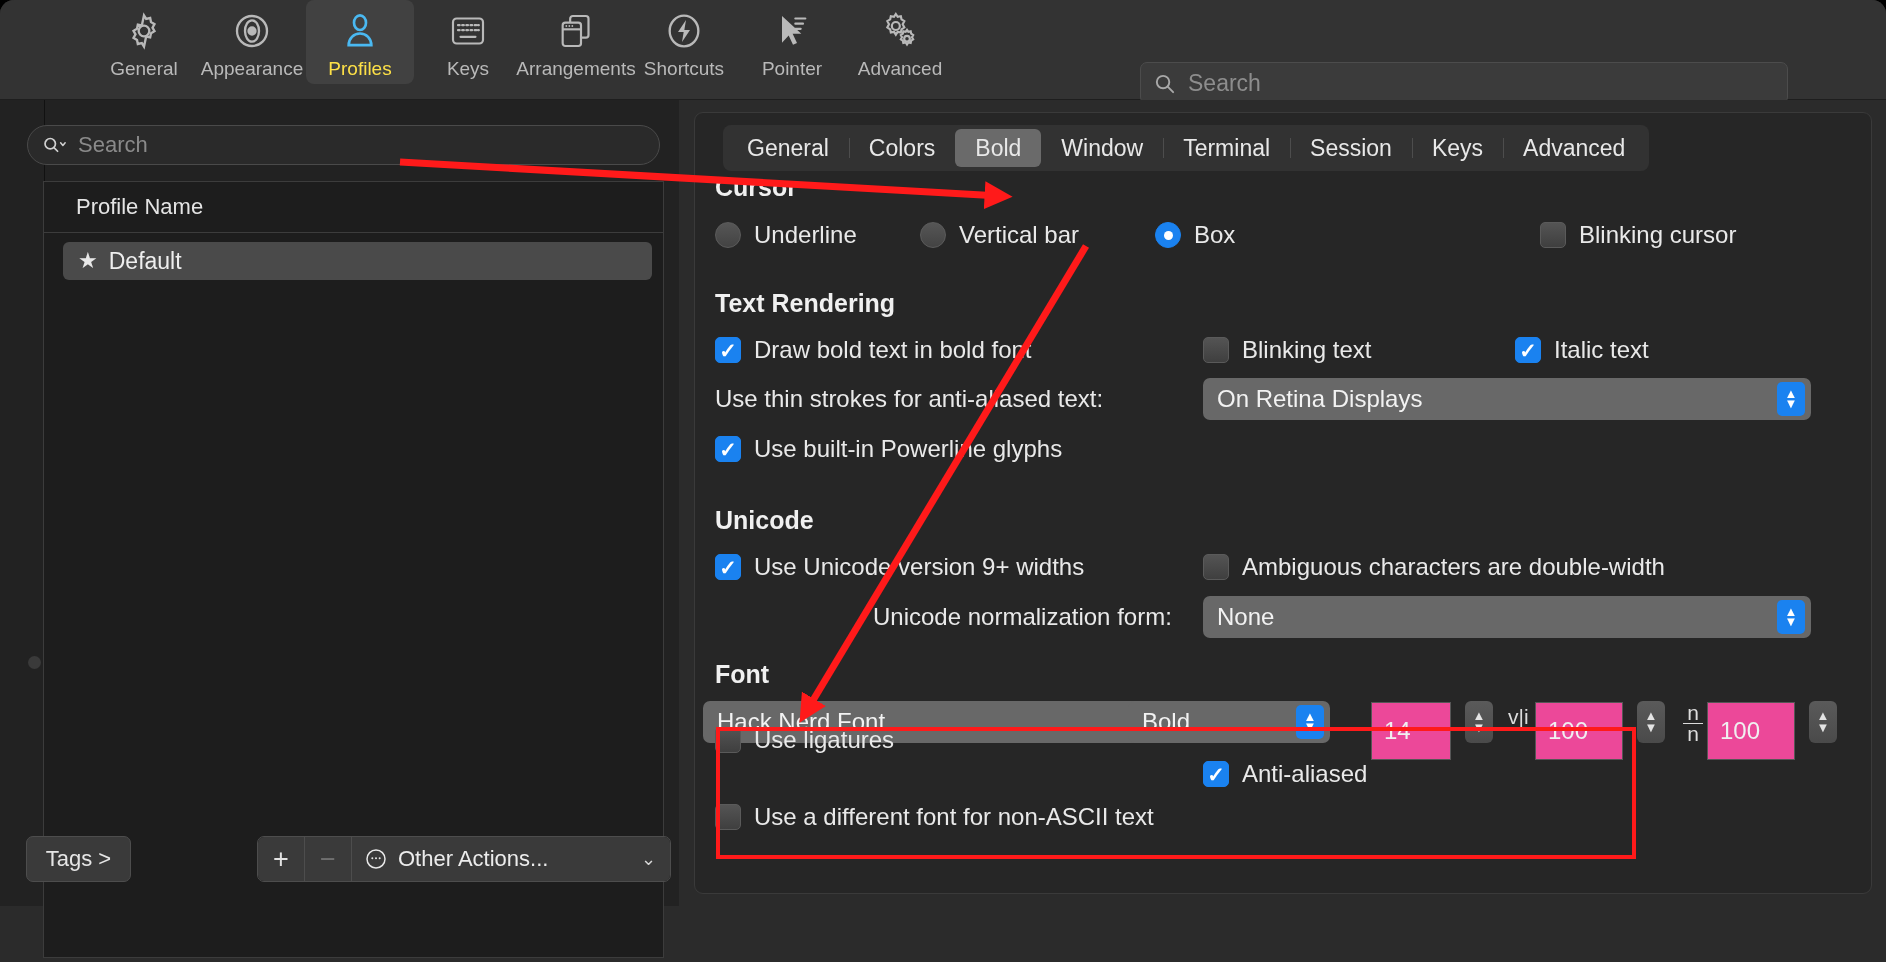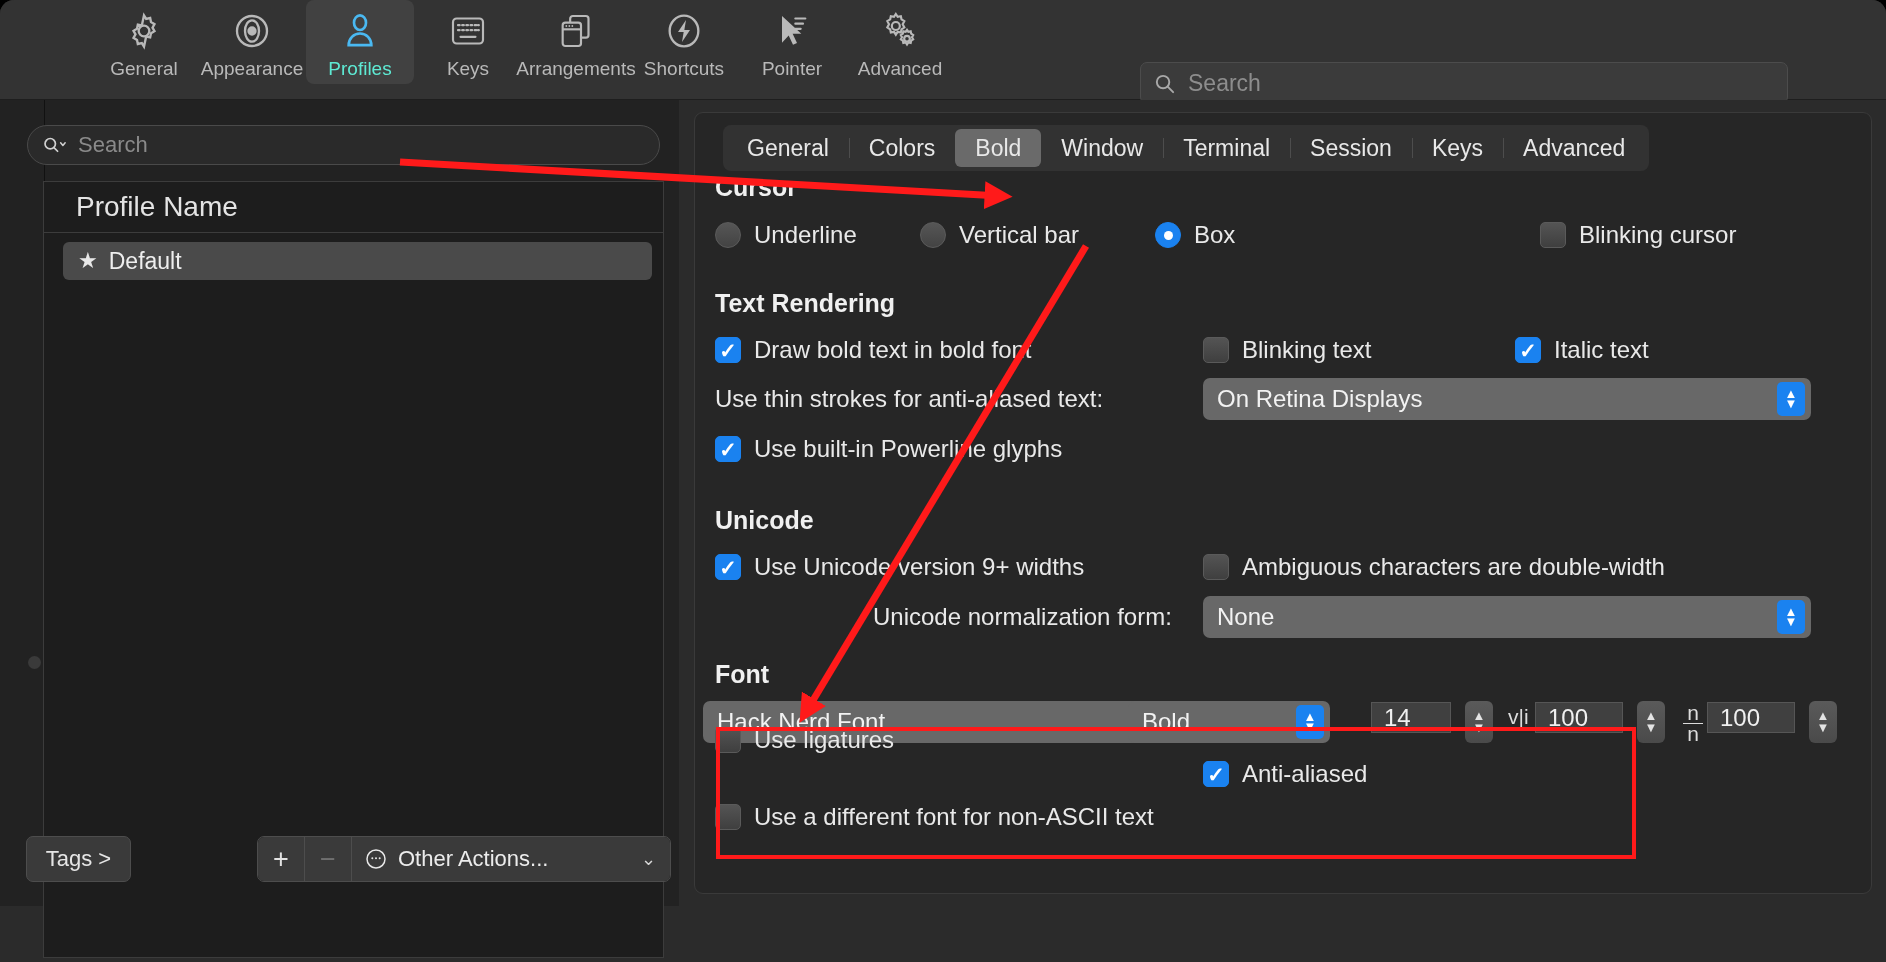--- a/index.html
+++ b/index.html
@@ -52,21 +52,21 @@
   .tbitem {
     width: 108px;
     padding: 6px 0 4px;
     border-radius: 8px;
     display: flex; flex-direction: column; align-items: center;
     cursor: default;
   }
   .tbitem.sel { background: #414141; }
   .tbicon { height: 50px; display: flex; align-items: center; justify-content: center; }
   .tblabel { font-size: 19px; color: #b9b9b9; margin-top: 2px; white-space: nowrap; }
-  .tbitem.sel .tblabel { color: #5eead4; }
+  .tbitem.sel .tblabel { color: #fde047; }
   svg { display: block; }
 
   
   .tbsearchwrap {
     position: absolute; left: 1140px; top: 62px;
     width: 648px;
   }
   .tbsearch {
     height: 42px;
     background: #3b3b3b;
@@ -119,21 +119,21 @@
     position: absolute; left: 43px; top: 81px;
     width: 621px; height: 777px;
     border: 1px solid #3c3c3c;
     background: #1d1d1d;
   }
   .sb-thead {
     height: 51px;
     border-bottom: 1px solid #3c3c3c;
     display: flex; align-items: center;
     padding-left: 32px;
-    font-size: 28px; color: #e4e4e4;
+    font-size: 22px; color: #e4e4e4;
   }
   .sb-row {
     margin: 9px 11px 0 19px;
     height: 38px;
     border-radius: 6px;
     display: flex; align-items: center;
     padding-left: 15px;
     font-size: 23px; color: #eeeeee;
   }
   .sb-row.sel { background: #4a4a4a; }
@@ -270,22 +270,22 @@
     position: absolute; right: 6px; top: 50%; transform: translateY(-50%);
     width: 28px; height: 34px; border-radius: 5px;
     background: #1a82f0;
     display: flex; flex-direction: column;
     align-items: center; justify-content: center;
     color: #fff; font-size: 13px; line-height: 10px;
   }
 
   
   .numfield {
-    height: 31px;
-    background: #404040;
+    height: 58px;
+    background: #ec4899;
     border: 1px solid #565656;
     display: flex; align-items: center;
     padding: 0 12px;
     font-size: 24px; color: #f0f0f0;
   }
   .stepper {
     width: 28px; height: 42px;
     border-radius: 6px;
     background: linear-gradient(#5a5a5a,#4a4a4a);
     display: flex; flex-direction: column;

